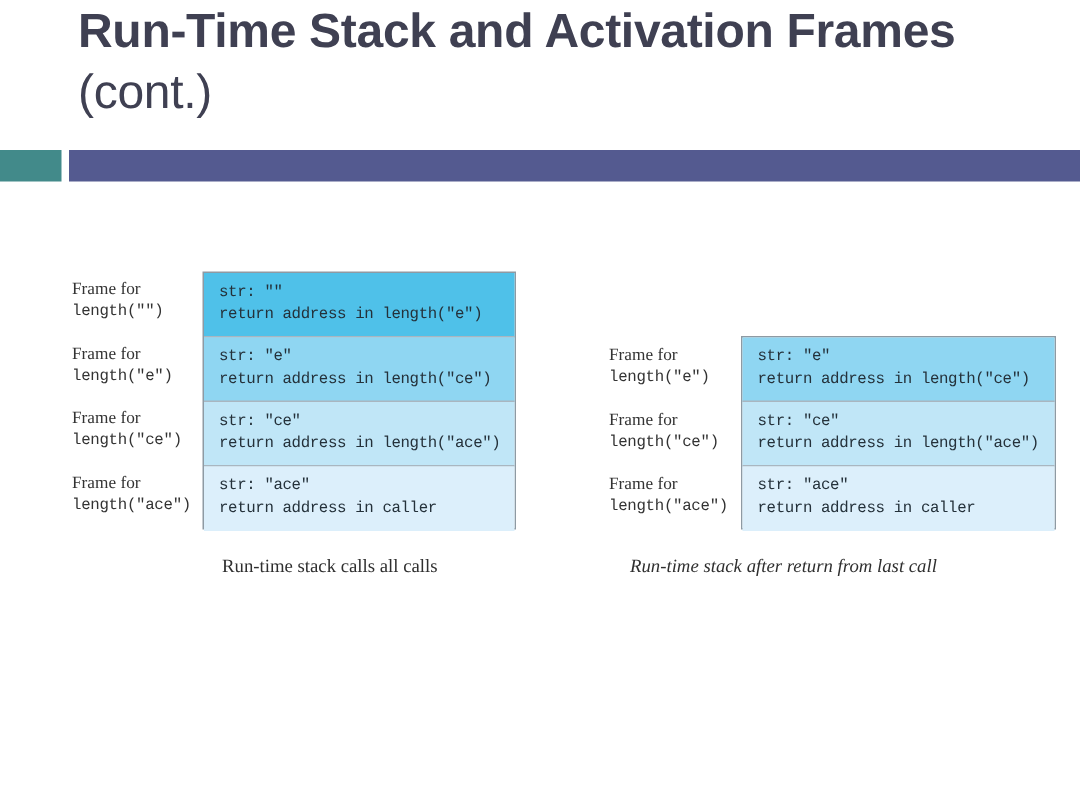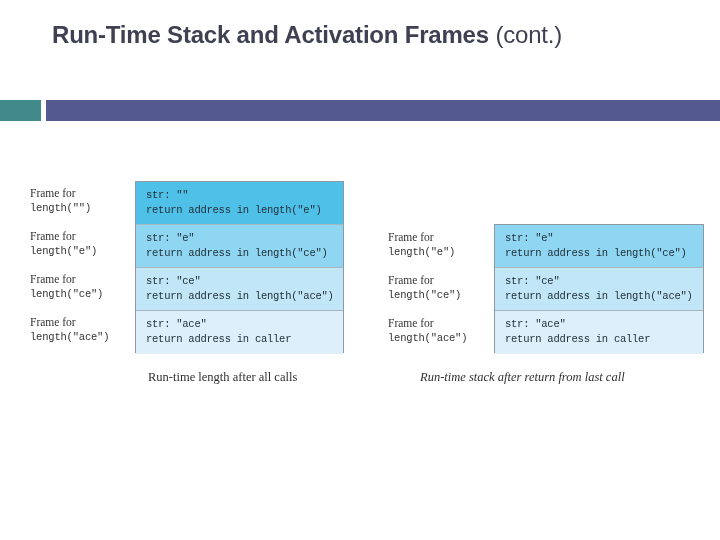--- a/index.html
+++ b/index.html
@@ -12,23 +12,23 @@
     height: 540px;
     position: relative;
     overflow: hidden;
     font-family: "Liberation Sans", sans-serif;
   }
 
   
   #slide-title {
     position: absolute;
     left: 52px;
-    top: 20px;
+    top: 0;
     width: 630px;
-    font-size: 24px;
+    font-size: 32px;
     line-height: 1.28;
     color: #3f4052;
     letter-spacing: -0.2px;
     white-space: pre-wrap;
   }
   #slide-title .bold { font-weight: bold; }
   #slide-title .light { font-weight: normal; }
 
   
   #accent-block {
@@ -55,20 +55,21 @@
     position: absolute;
     font-family: "Liberation Serif", serif;
     color: #2b2b2b;
   }
   .frame-label {
     position: absolute;
     font-size: 11.5px;
     line-height: 1.22;
     white-space: pre-line;
     color: #333333;
+    margin-left: 18px;
   }
   .frame-label .mono {
     font-family: "Liberation Mono", monospace;
     font-size: 10.5px;
     letter-spacing: -0.2px;
   }
 
   .stack {
     position: absolute;
     border: 1px solid #8e9aa3;
@@ -111,21 +112,21 @@
       <div class="frame-label" style="top: 43px; left: 0px;"><span>Frame for</span><br><span class="mono">length("e")</span></div>
       <div class="frame-label" style="top: 86px; left: 0px;"><span>Frame for</span><br><span class="mono">length("ce")</span></div>
       <div class="frame-label" style="top: 129px; left: 0px;"><span>Frame for</span><br><span class="mono">length("ace")</span></div>
     </div>
   <div class="stack" id="stack-left" style="left: 135px; top: 181px; width: 209px; height: 172px;">
       <div class="stack-row" style="height: 43px; background: rgb(79, 193, 233);"><div>str: ""</div><div>return address in length("e")</div></div>
       <div class="stack-row" style="height: 43px; background: rgb(143, 214, 242);"><div>str: "e"</div><div>return address in length("ce")</div></div>
       <div class="stack-row" style="height: 43px; background: rgb(192, 230, 247);"><div>str: "ce"</div><div>return address in length("ace")</div></div>
       <div class="stack-row" style="height: 43px; background: rgb(220, 239, 251);"><div>str: "ace"</div><div>return address in caller</div></div>
     </div>
-  <div class="caption" id="cap-left" style="left: 148px; top: 370px;">Run-time length after all calls</div>
+  <div class="caption" id="cap-left" style="left: 148px; top: 370px;">Run-time stack calls all calls</div>
 </div>
 
 <div class="figure">
   <div class="label-col" id="labels-right" style="left: 388px; top: 230px; width: 100px; height: 129px;">
       <div class="frame-label" style="top: 0px; left: 0px;"><span>Frame for</span><br><span class="mono">length("e")</span></div>
       <div class="frame-label" style="top: 43px; left: 0px;"><span>Frame for</span><br><span class="mono">length("ce")</span></div>
       <div class="frame-label" style="top: 86px; left: 0px;"><span>Frame for</span><br><span class="mono">length("ace")</span></div>
     </div>
   <div class="stack" id="stack-right" style="left: 494px; top: 224px; width: 210px; height: 129px;">
       <div class="stack-row" style="height: 43px; background: rgb(143, 214, 242);"><div>str: "e"</div><div>return address in length("ce")</div></div>

